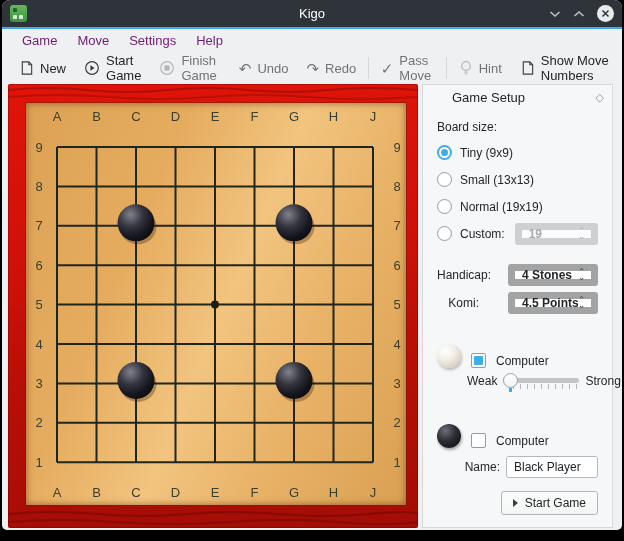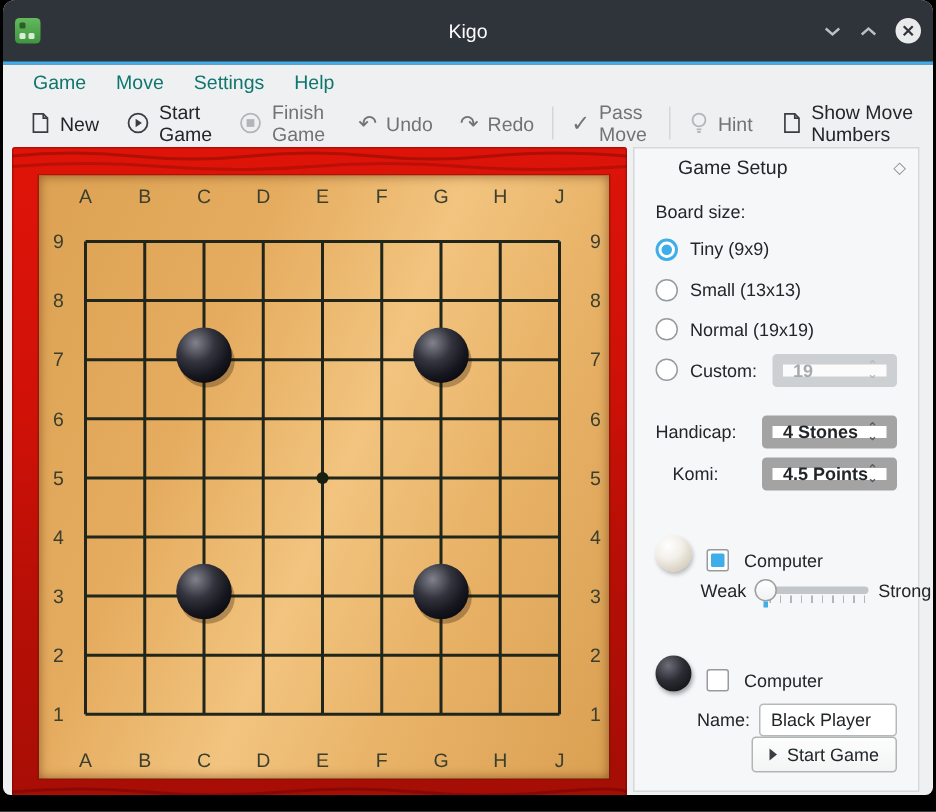--- a/index.html
+++ b/index.html
@@ -4,21 +4,21 @@
 <style>
   * { margin:0; padding:0; box-sizing:border-box; }
   html,body { width:624px; height:541px; background:#000; font-family:"Liberation Sans", sans-serif; }
   .window {
     position:absolute; left:2px; top:0; width:620px; height:530px;
     border-radius:8px 8px 5px 5px; overflow:hidden; background:#eff0f1;
     display:flex; flex-direction:column;
   }
   
   .titlebar {
-    height:43px; background:#2f343a; display:flex; align-items:center;
+    height:29px; background:#2f343a; display:flex; align-items:center;
     padding:0 8px; border-bottom:2px solid #3daee9; flex:none; position:relative;
   }
   .app-icon {
     width:17px; height:17px; border-radius:3px;
     background:linear-gradient(180deg,#63b95c,#3f9440); position:relative; flex:none;
   }
   .app-icon i { position:absolute; width:4px; height:4px; border-radius:1px; }
   .app-icon .d1 { left:3px; top:3px; background:#2c5e2c; }
   .app-icon .d2 { left:3px; bottom:3px; background:#d9ecd6; }
   .app-icon .d3 { right:4px; bottom:3px; background:#d9ecd6; }
@@ -27,21 +27,21 @@
     color:#fcfcfc; font-size:13px; pointer-events:none;
   }
   .win-controls { margin-left:auto; display:flex; align-items:center; gap:12px; z-index:1; }
   .win-controls svg { display:block; }
   .close-btn {
     width:17px; height:17px; border-radius:50%; background:#e9eaeb;
     display:flex; align-items:center; justify-content:center;
   }
   
   .menubar { height:23px; display:flex; align-items:center; padding-left:10px; flex:none; }
-  .menu-item { font-size:13px; color:#0f766e; padding:0 10px; line-height:23px; }
+  .menu-item { font-size:13px; color:#701a75; padding:0 10px; line-height:23px; }
   
   .toolbar { height:32px; display:flex; align-items:center; padding-left:8px; flex:none; }
   .tbtn { display:flex; align-items:center; gap:6px; padding:0 9px; height:26px; font-size:13px; color:#232629; }
   .tbtn svg { display:block; }
   .tbtn.disabled { color:#737373;justify-content:center; }
   .tbtn .uglyph { font-size:15px; line-height:1; }
   .tsep { width:1px; height:22px; background:#d4d6d8; margin:0 3px; }
   
   .content { flex:1; display:flex; padding:0 0 2px 6px; gap:4px; min-height:0; }
   

